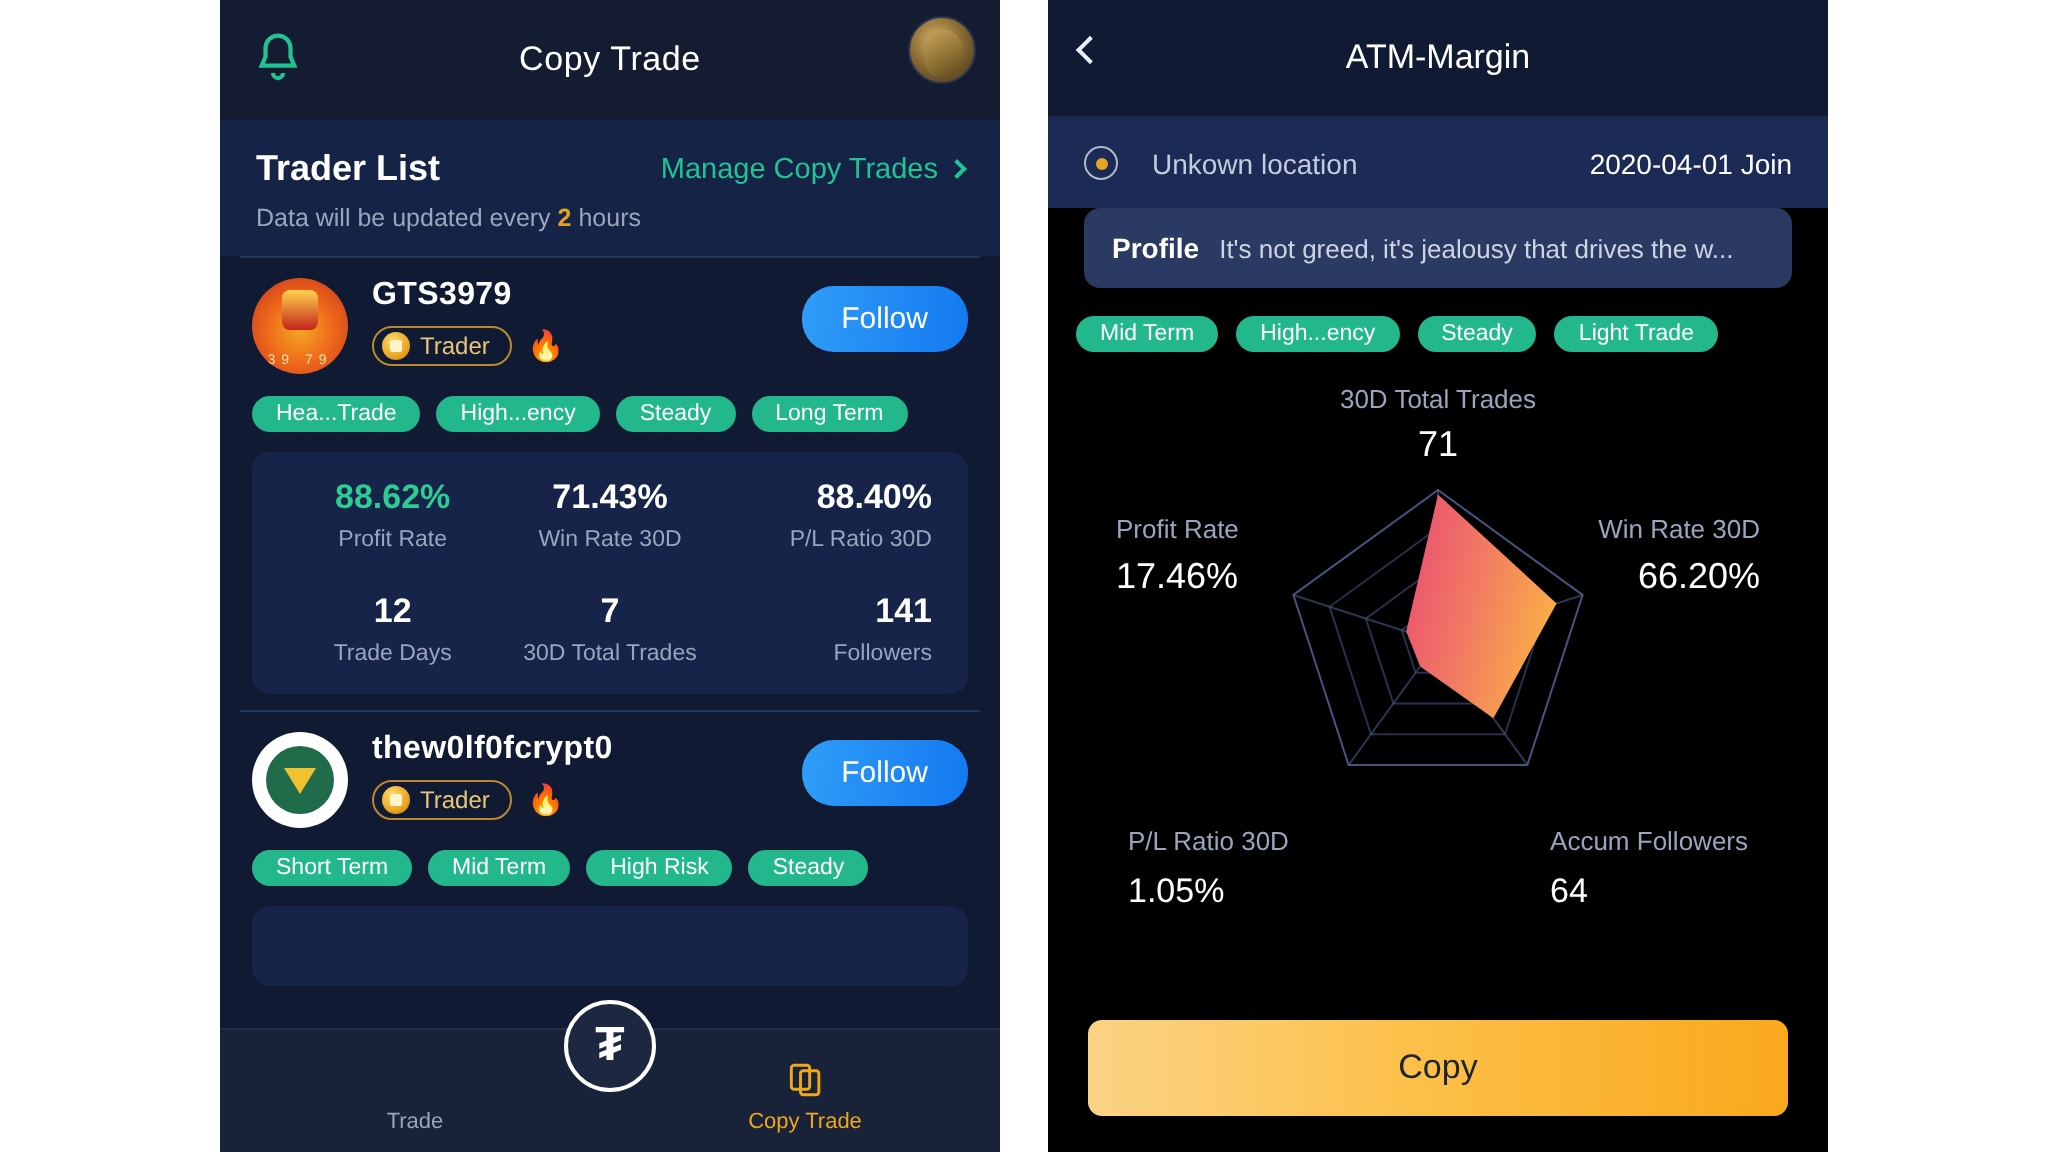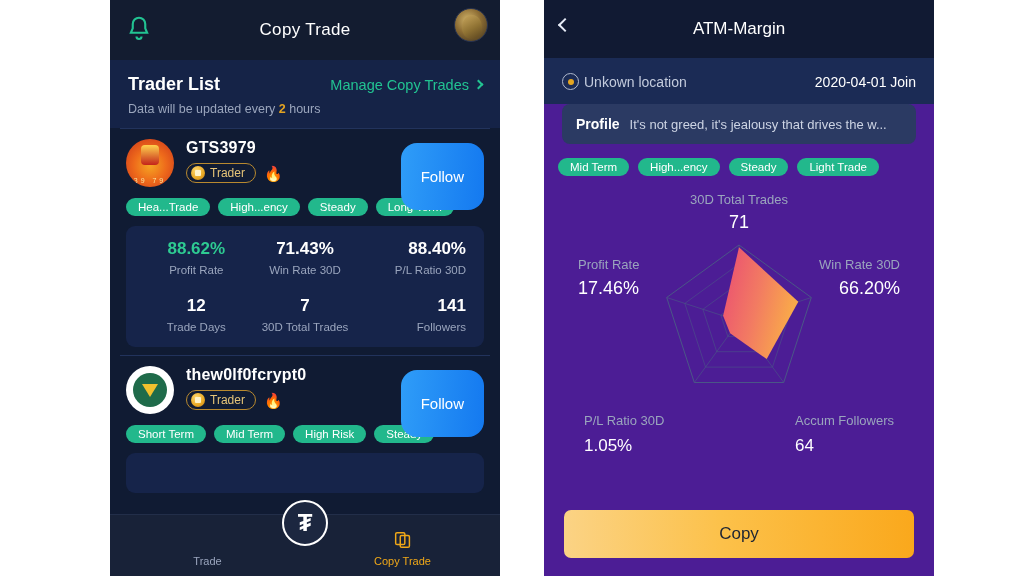--- a/index.html
+++ b/index.html
@@ -10,21 +10,21 @@
     overflow: hidden;
   }
   .stage { position: relative; width: 1024px; height: 576px; background: #ffffff; }
 
   
   .phone {
     position: absolute; top: 0; height: 576px; width: 390px;
     background: #101b33; overflow: hidden;
   }
   .phone-left  { left: 110px; }
-  .phone-right { left: 544px; background: #4c1d95; }
+  .phone-right { left: 524px; background: #000000; }
 
   
   .l-header {
     position: relative; height: 60px; background: #131c30;
     display: flex; align-items: center; justify-content: center;
   }
   .l-header-title { color: #ffffff; font-size: 17px; letter-spacing: .3px; }
   .bell-icon { position: absolute; left: 14px; top: 14px; width: 30px; height: 30px; }
   .avatar-top {
     position: absolute; right: 12px; top: 8px;
@@ -72,21 +72,21 @@
     color: #e6c478; font-size: 12px;
   }
   .coin-icon { width: 14px; height: 14px; border-radius: 50%;
     background: radial-gradient(circle at 38% 32%, #ffd870 0%, #e9a823 60%, #b9771a 100%); position: relative; }
   .coin-icon::after { content:""; position:absolute; left:4px; top:4px; width:6px; height:6px;
     background:#fff3c9; border-radius:1px; }
   .flame { font-size: 15px; line-height: 1; }
 
   .follow-btn {
     position: absolute; right: 0; top: 4px;
-    padding: 25px 20px; border-radius: 16px; border: none; cursor: pointer;
+    padding: 8px 20px; border-radius: 16px; border: none; cursor: pointer;
     background: linear-gradient(95deg,#2f9df8 0%, #1479f0 100%);
     color: #ffffff; font-size: 15px; font-family: inherit;
   }
 
   .tag-row { display: flex; gap: 8px; margin-top: 11px; flex-wrap: nowrap; }
   .tag {
     background: #22b88c; color: #ffffff; font-size: 11.5px;
     border-radius: 10px; padding: 3px 12px; white-space: nowrap;
   }
 
@@ -121,21 +121,21 @@
   .r-header {
     position: relative; height: 58px; background: #111a33;
     display: flex; align-items: center; justify-content: center;
   }
   .r-header-title { color: #ffffff; font-size: 17px; }
   .back-icon { position: absolute; left: 16px; top: 20px; width: 10px; height: 10px;
     border-left: 2px solid #e8edf8; border-bottom: 2px solid #e8edf8; transform: rotate(45deg); }
 
   .r-loc { background: #1b2b55; padding: 15px 18px 14px; display: flex;
     align-items: center; justify-content: space-between; }
-  .r-loc-left { display: flex; align-items: center; gap: 5px; color: #c3cbdd; font-size: 14px; }
+  .r-loc-left { display: flex; align-items: center; gap: 17px; color: #c3cbdd; font-size: 14px; }
   .pin-icon { width: 17px; height: 17px; border-radius: 50% 50% 50% 50%; border: 1.6px solid #b0b9cd;
     position: relative; display: flex; align-items: center; justify-content: center; }
   .pin-icon::after { content:""; width: 6px; height: 6px; border-radius: 50%; background: #e5a621; }
   .r-join { color: #ffffff; font-size: 14px; }
 
   .r-profile { margin: 0 18px; background: #2b3a63; border-radius: 8px;
     padding: 12px 14px; display: flex; align-items: baseline; gap: 10px; }
   .r-profile-k { color: #ffffff; font-size: 14px; font-weight: bold; flex: 0 0 auto; }
   .r-profile-v { color: #cdd4e4; font-size: 13px; white-space: nowrap; overflow: hidden; text-overflow: ellipsis; }
 

